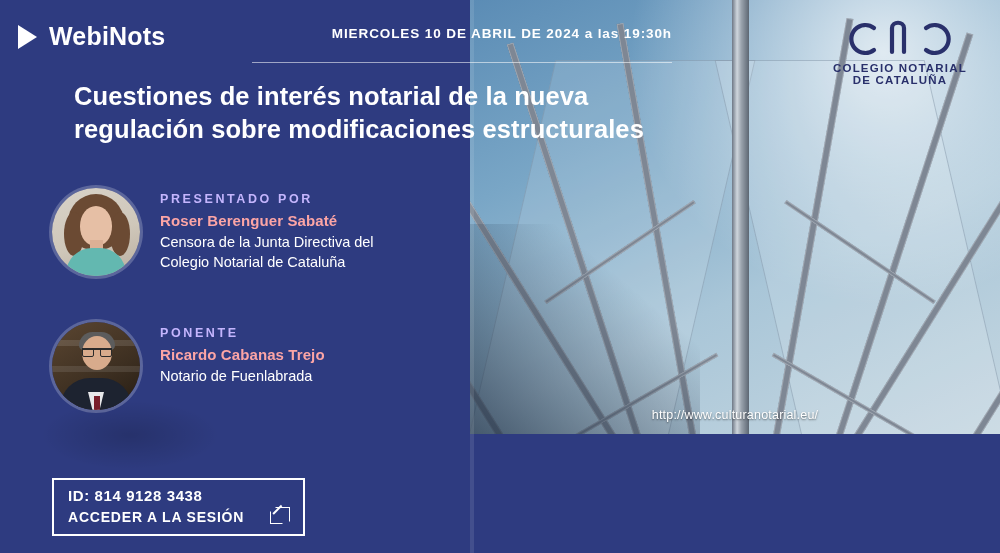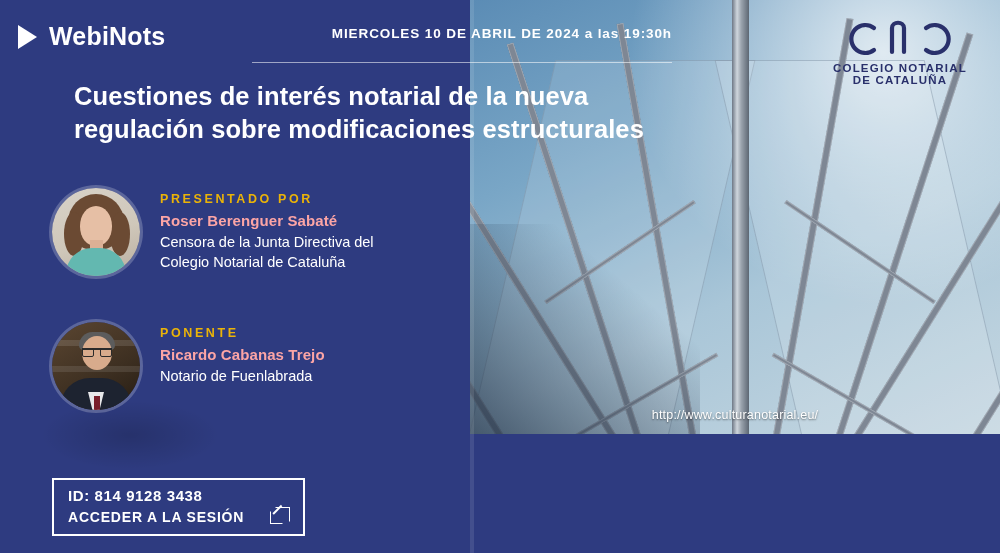--- a/index.html
+++ b/index.html
@@ -154,21 +154,21 @@
     border-radius: 30px 30px 0 0; background:#1d2330;
   }
   .av2 .shirt {
     position:absolute; left:36px; bottom:-8px; width:16px; height:26px; background:#e8e8ea;
     clip-path: polygon(0 0, 100% 0, 60% 100%, 40% 100%);
   }
   .av2 .tie { position:absolute; left:42px; bottom:-8px; width:6px; height:22px; background:#7a1f2b; }
 
   .ptext { padding-top: 4px; }
   .role {
-    color: #eab308; font-size: 12.5px; font-weight: 700; letter-spacing: 2.6px;
+    color: #c4b5fd; font-size: 12.5px; font-weight: 700; letter-spacing: 2.6px;
     margin-bottom: 6px;
   }
   .pname {
     color: #fca5a5; font-size: 15px; font-weight: 700; letter-spacing: .1px;
     margin-bottom: 4px;
   }
   .pdesc {
     color: #ffffff; font-size: 14.5px; line-height: 1.35; font-weight: 400;
   }
 

